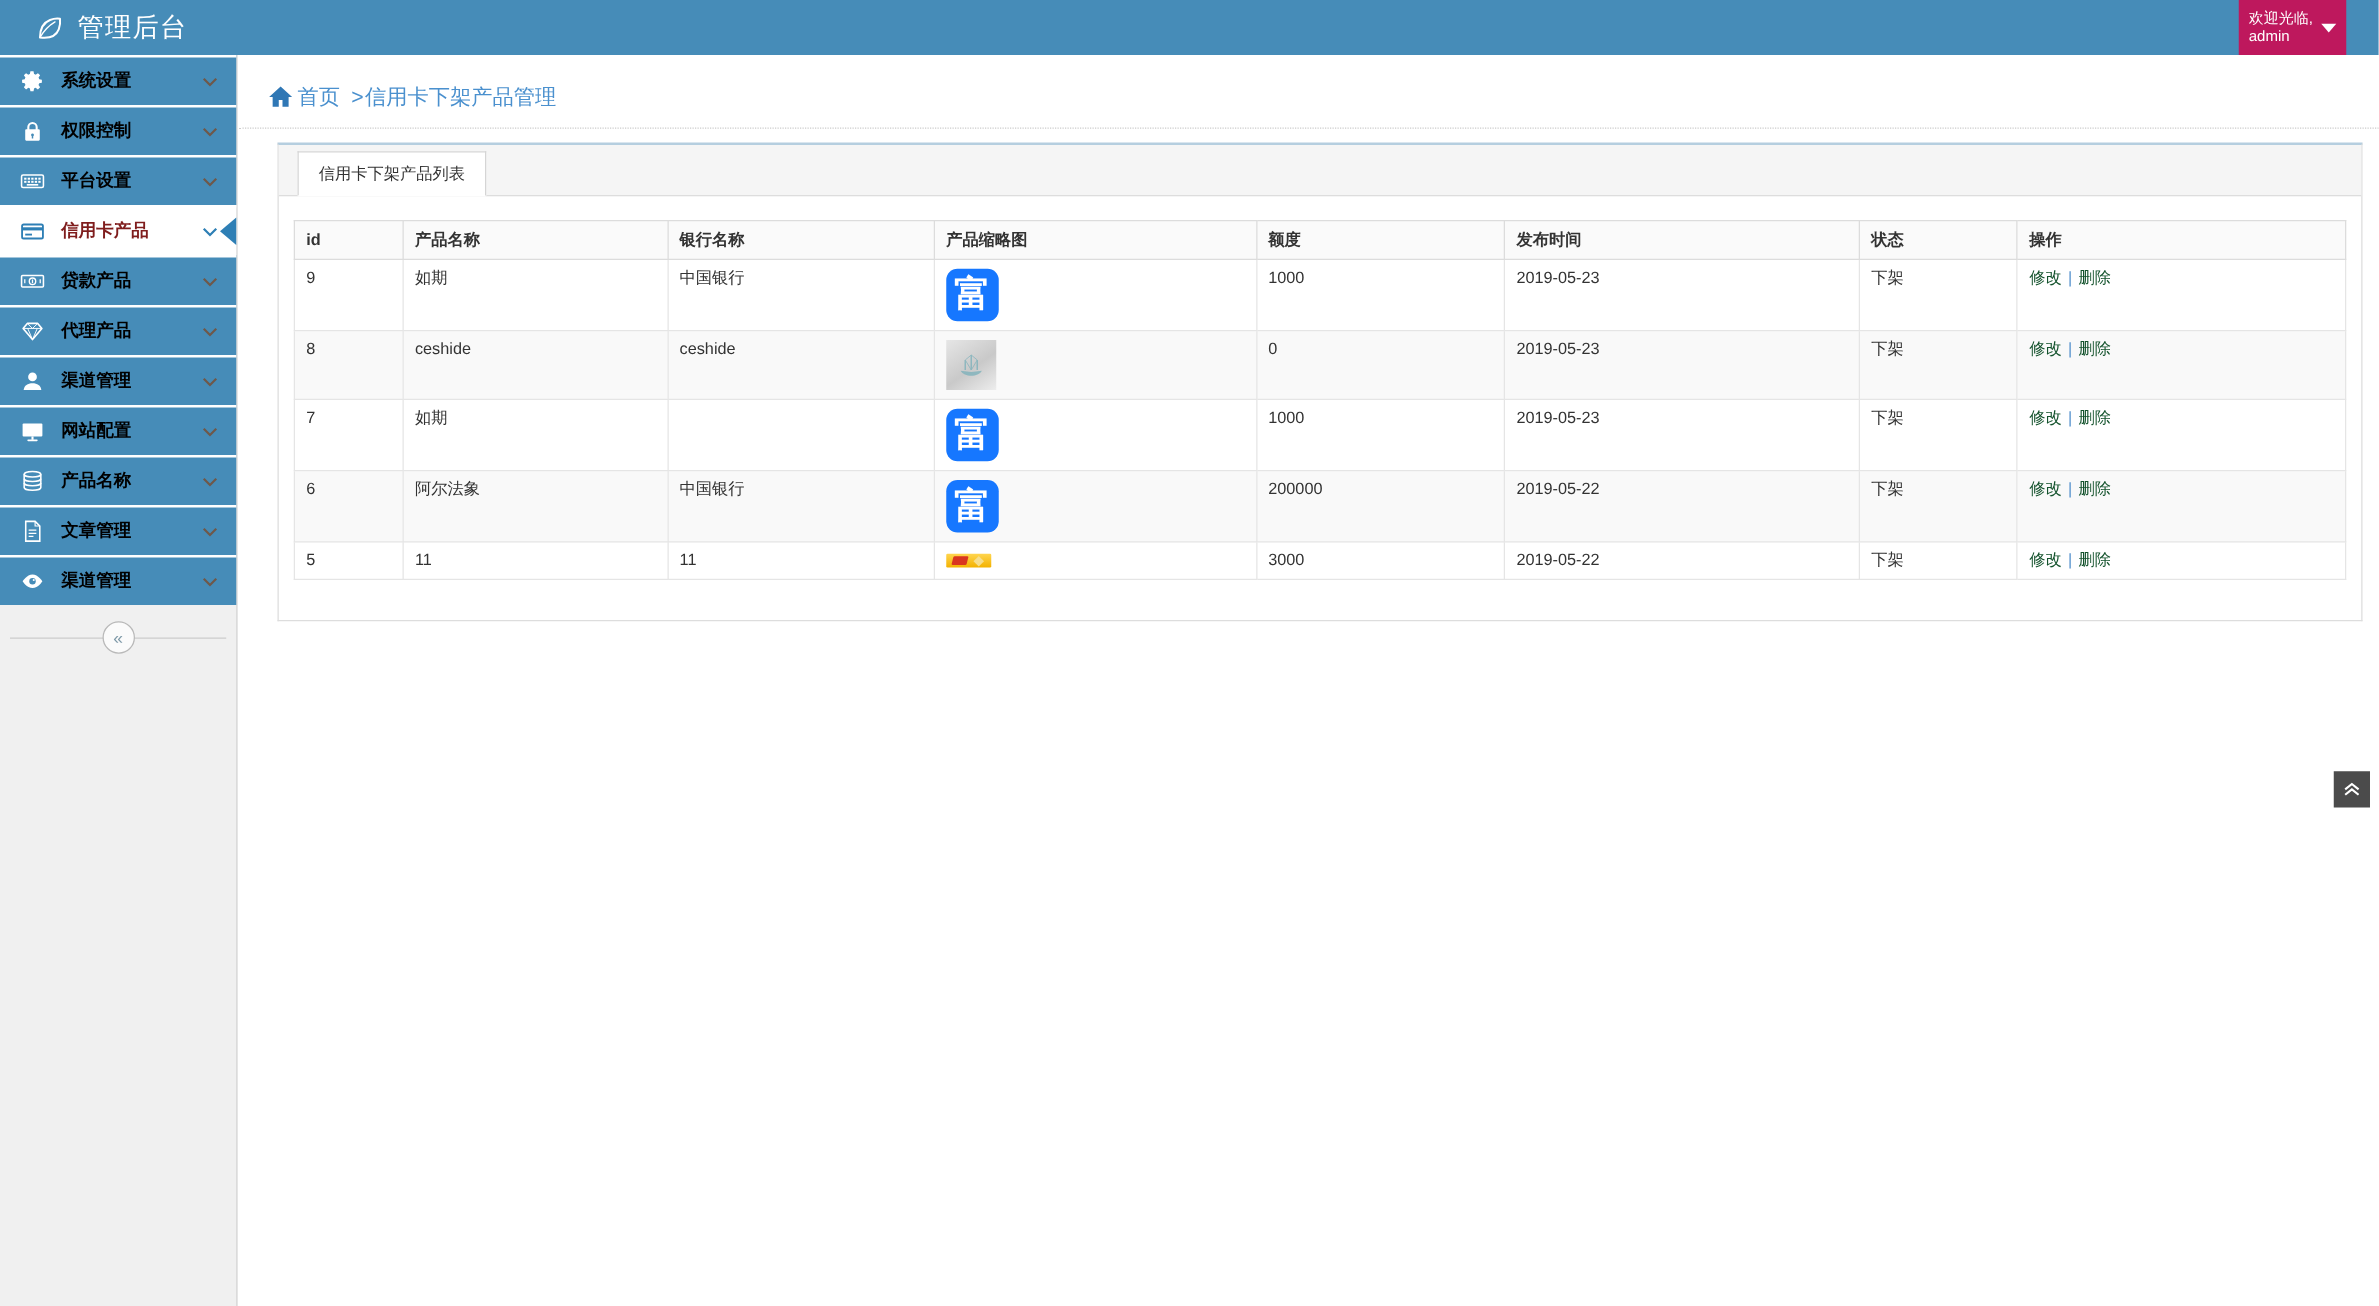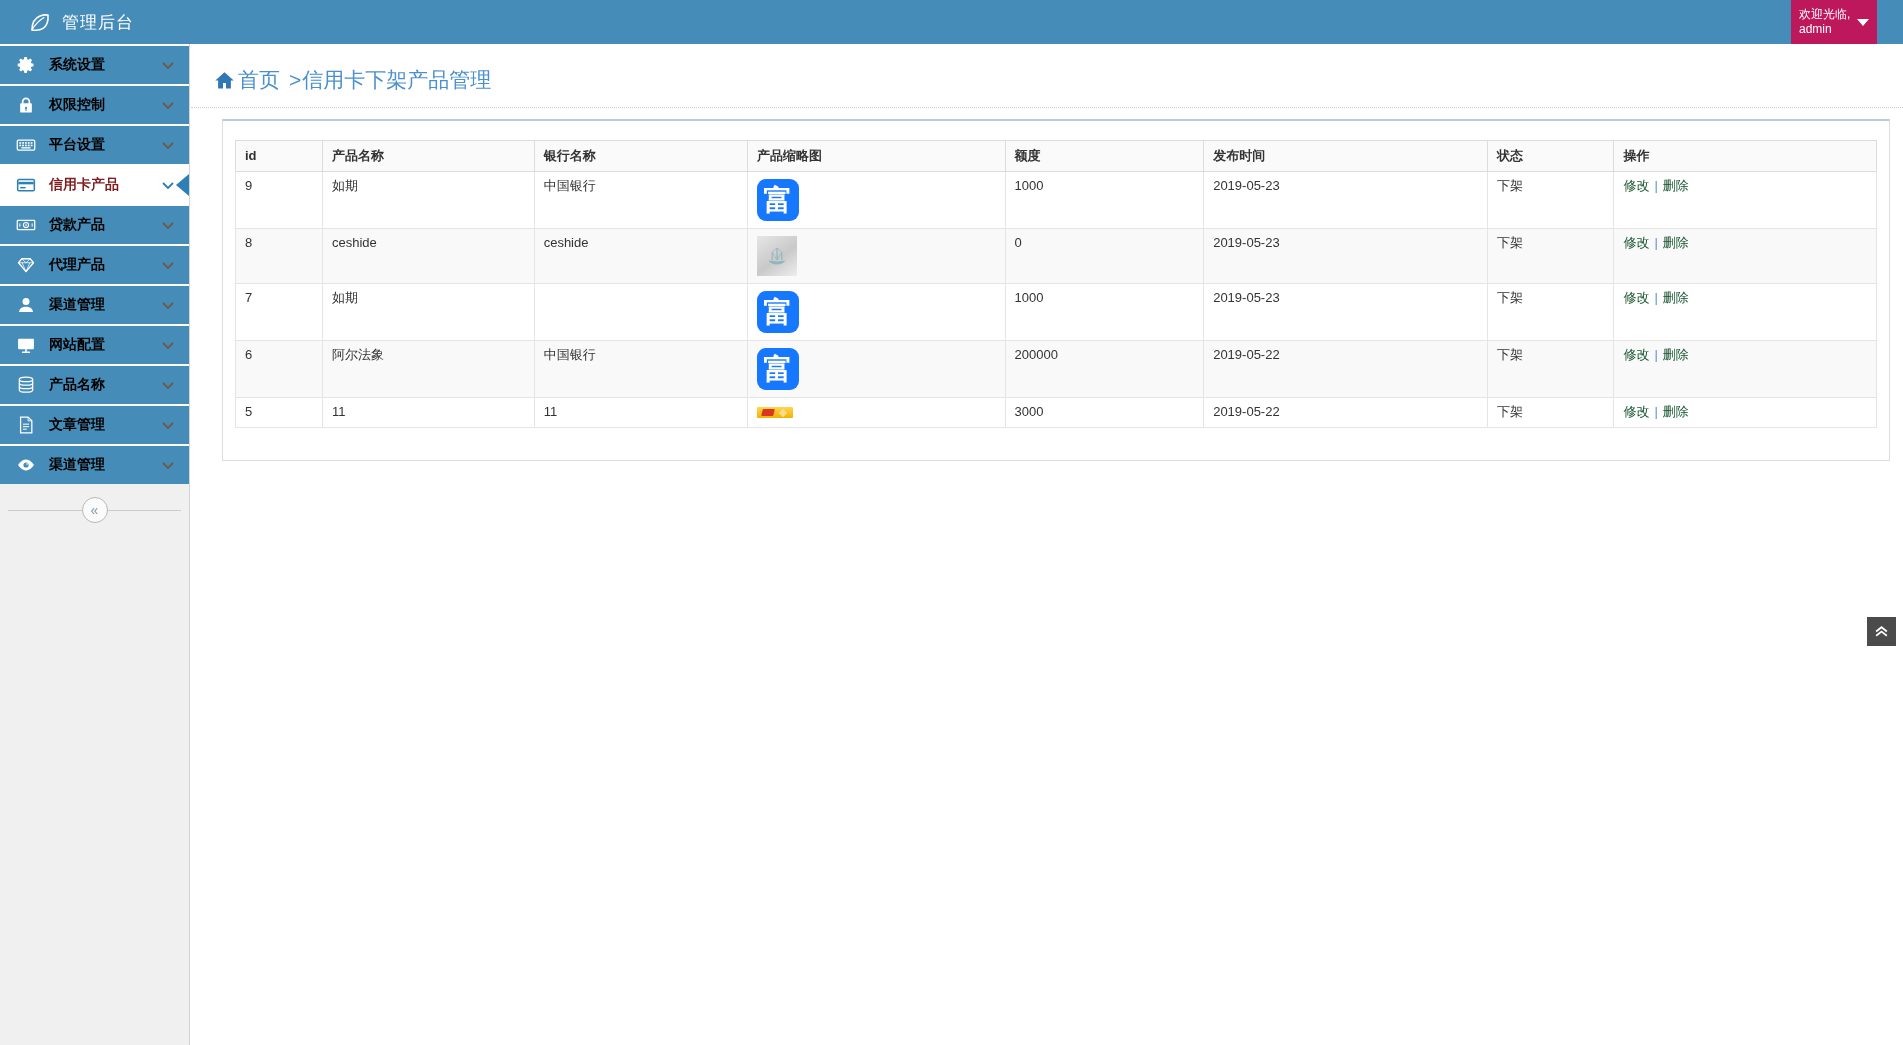--- a/index.html
+++ b/index.html
@@ -9,21 +9,21 @@
     font-family:"Liberation Sans","DejaVu Sans",sans-serif;
     -webkit-font-smoothing:antialiased;
   }
   
   .app-header{
     position:absolute;left:0;top:0;width:100%;height:44px;
     background:#468cb8;color:#fff;display:flex;align-items:center;
     box-sizing:border-box;padding-left:28px;z-index:5;
   }
   .logo-icon{width:24px;height:24px;margin-right:10px;display:inline-flex;}
-  .app-title{font-size:17px;letter-spacing:1px;}
+  .app-title{font-size:21px;letter-spacing:1px;}
   .welcome-box{
     position:absolute;right:26px;top:0;height:44px;width:86px;
     background:#be185d;display:flex;align-items:center;
     box-sizing:border-box;padding:0 8px;cursor:pointer;
   }
   .welcome-text{font-size:12px;line-height:15px;color:#fff;flex:1;}
   .welcome-caret{
     width:0;height:0;border-left:6px solid transparent;border-right:6px solid transparent;
     border-top:7px solid #fff;margin-left:2px;
   }
@@ -71,21 +71,21 @@
     position:absolute;left:50%;top:0;transform:translateX(-50%);
     width:26px;height:26px;border-radius:50%;background:#fbfbfb;border:1px solid #b9b9b9;
     box-sizing:border-box;display:flex;align-items:center;justify-content:center;
     color:#7e99a8;font-size:14px;cursor:pointer;line-height:1;
   }
   
   .main{position:absolute;left:191px;top:44px;right:0;bottom:0;background:#fff;}
   .breadcrumb{
     padding:22px 9px 13px 23px;border-bottom:1px dotted #ccone;
     border-bottom:1px dotted #cccccc;
-    font-size:21px;color:#4a90ce;display:flex;align-items:center;
+    font-size:17px;color:#4a90ce;display:flex;align-items:center;
   }
   .home-icon{width:21px;height:21px;display:inline-flex;margin-right:3px;}
   .breadcrumb a{color:#4a90ce;text-decoration:none;cursor:pointer;}
   .crumb-sep{margin:0 1px 0 9px;}
   .panel{
     margin:11px 13px 0 31px;background:#fff;
     border:1px solid #dddddd;border-top:2px solid #b5cedf;
   }
   .tabbar{
     background:#f5f5f5;border-bottom:1px solid #dddddd;
@@ -344,20 +344,23 @@
       <svg viewBox="0 0 24 24" fill="#2f77b5">
           <path d="M12 2.5L22.5 12h-3.2v9h-5.6v-6.2h-3.4V21H4.7v-9H1.5z"></path>
         </svg>
     </span>
     <a>首页</a>
     <span class="crumb-sep">&gt;</span>
     <span>信用卡下架产品管理</span>
   </div>
 
   <div class="panel">
+    <div class="tabbar">
+      <span class="tab">信用卡下架产品列表</span>
+    </div>
     <div class="table-wrap">
       <table class="products">
         <colgroup>
           <col style="width:5.3%">
             <col style="width:12.9%">
             <col style="width:13%">
           <col style="width:15.7%">
             <col style="width:12.1%">
             <col style="width:17.3%">
           <col style="width:7.7%">

